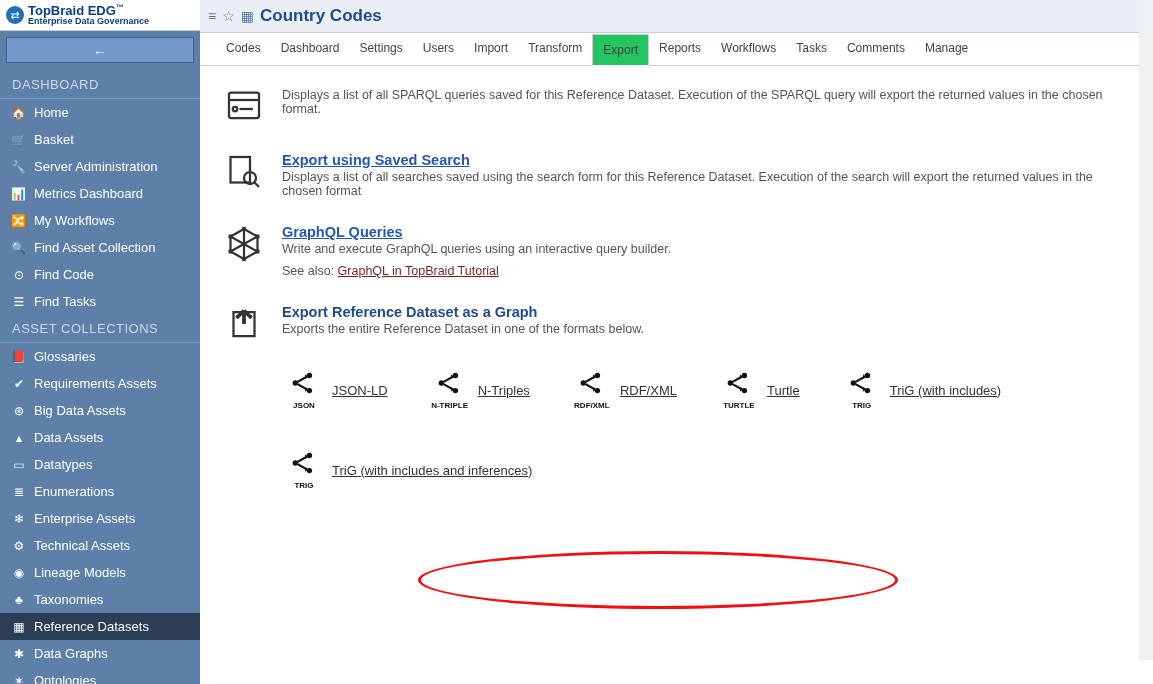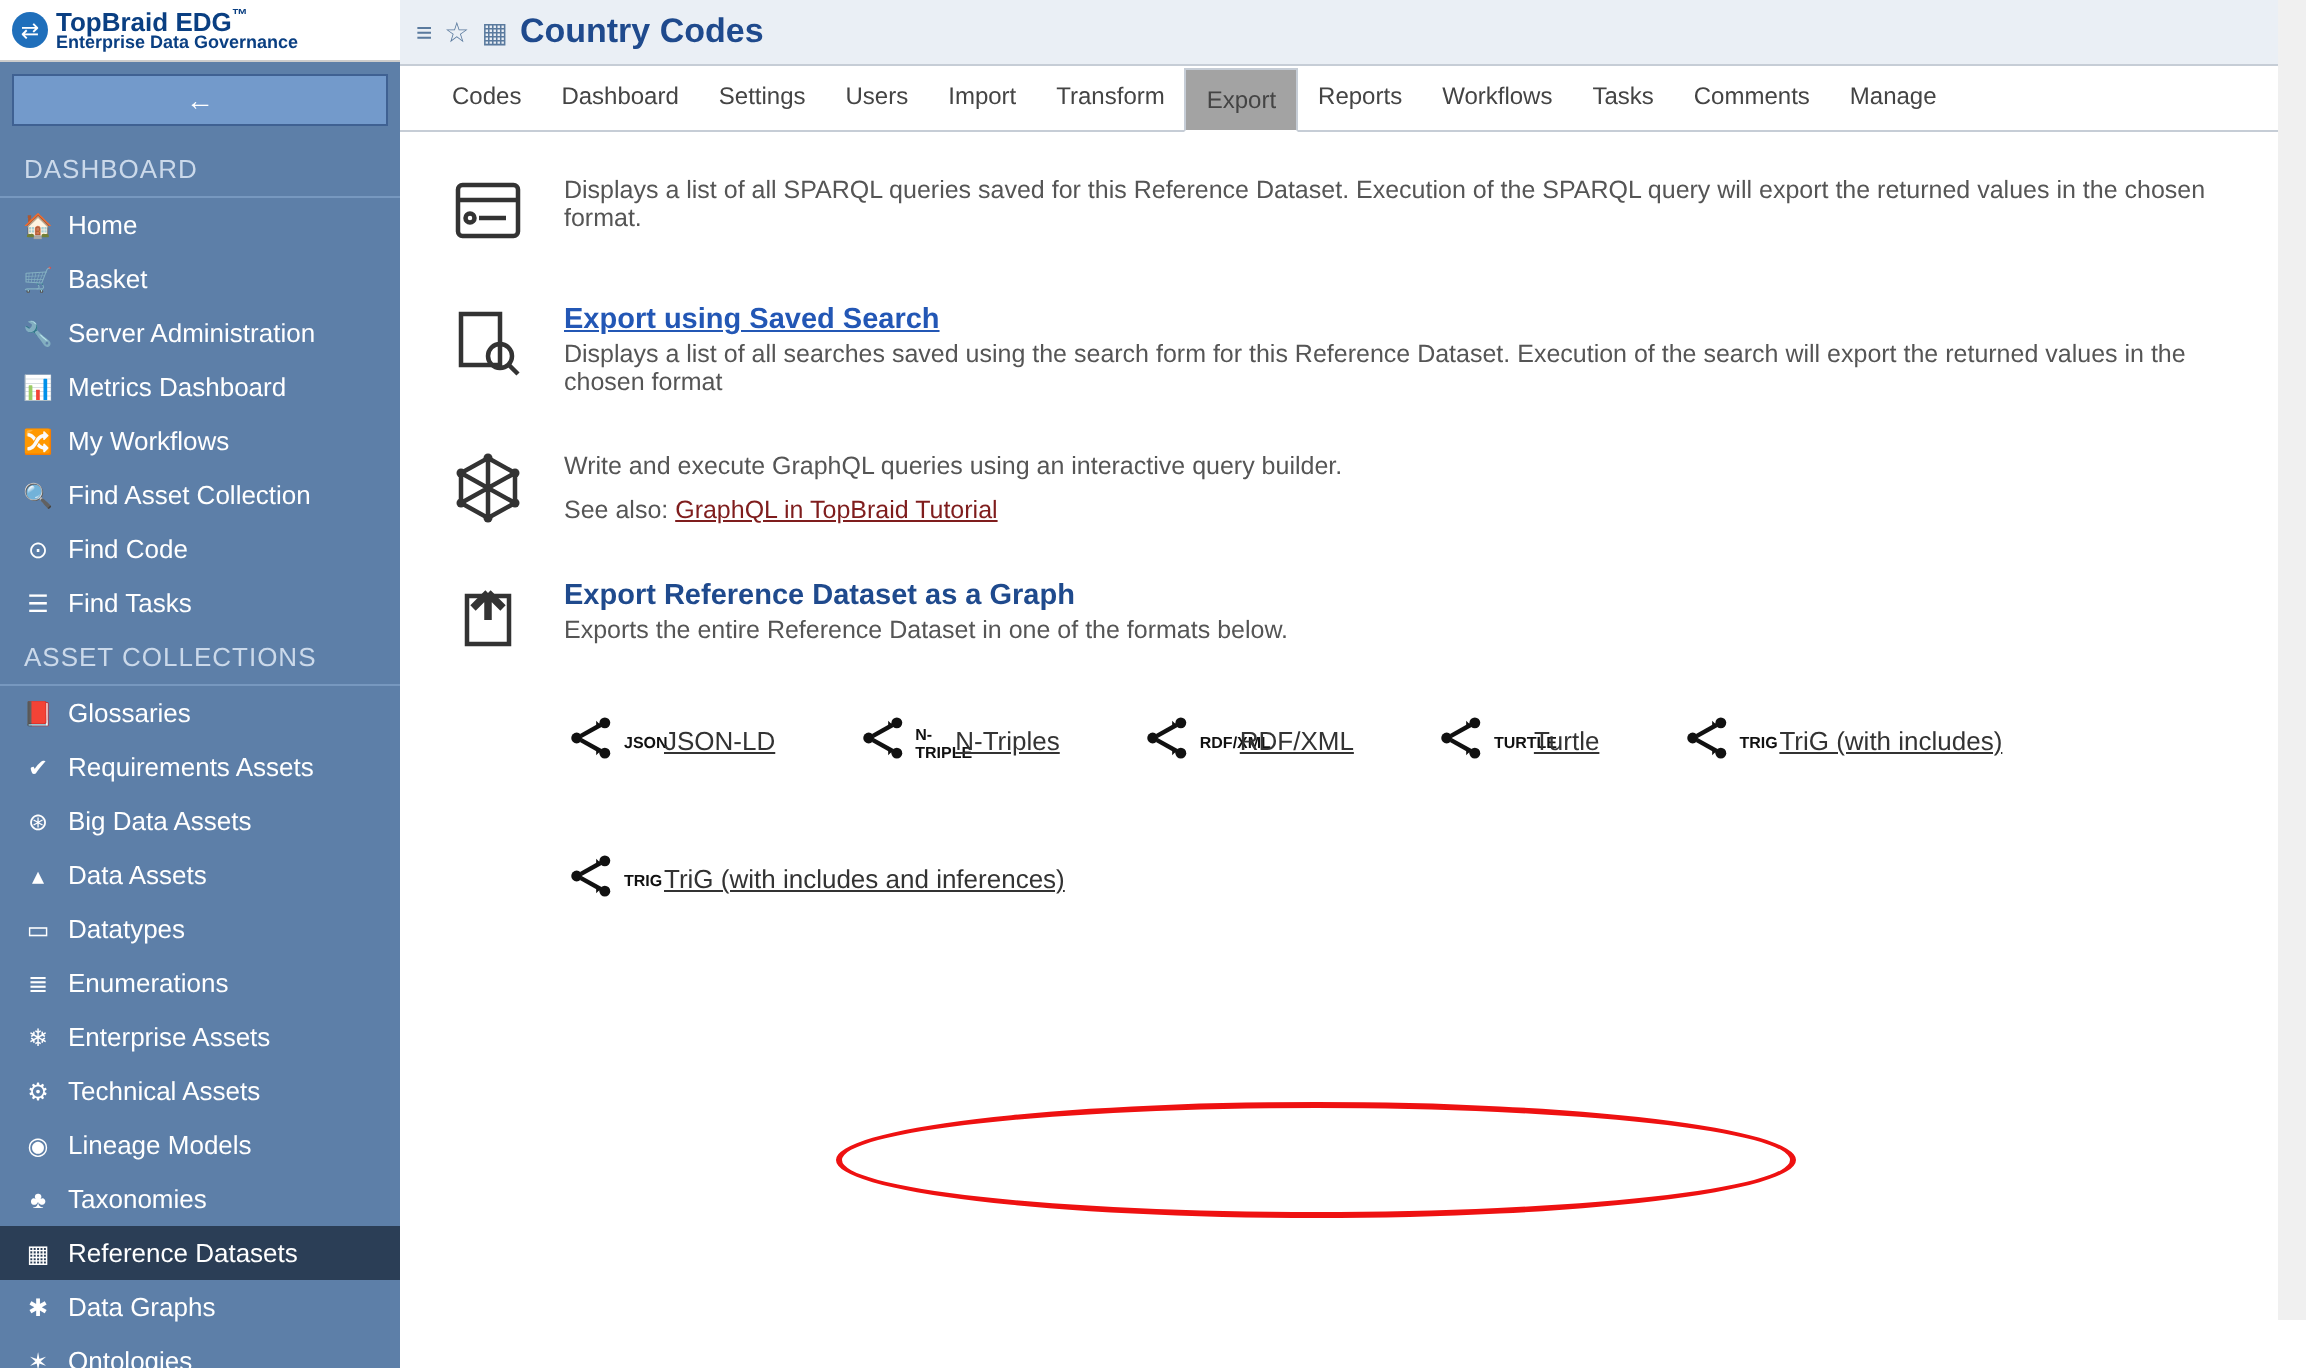--- a/index.html
+++ b/index.html
@@ -20,34 +20,34 @@
   .nav-item.active { background:#2b3e56; }
   .nav-icon { width:14px; display:inline-flex; justify-content:center; font-size:12px; }
 
   
   .main { flex:1; display:flex; flex-direction:column; overflow:hidden; }
   .header { background:#eaeff5; border-bottom:1px solid #c6cdd6; padding: 6px 8px; display:flex; align-items:center; gap:6px; }
   .header .hicon { color:#5a7a9e; font-size:14px; }
   .page-title { color:#1f4a8d; font-weight:bold; font-size:17px; }
   .tabs { border-bottom:1px solid #c6cdd6; padding-left:16px; display:flex; gap:0; font-size:12px; color:#444;}
   .tab { padding:8px 10px; cursor:pointer; }
-  .tab.active { border:1px solid #c6cdd6; border-bottom:1px solid #fff; position:relative; top:1px; background:#a3a3a3;}
+  .tab.active { border:1px solid #c6cdd6; border-bottom:1px solid #fff; position:relative; top:1px; background:#22c55e;}
   .content { flex:1; overflow-y:auto; padding: 20px 24px; position:relative;}
 
   .item { display:flex; gap:18px; margin-bottom:26px; align-items:flex-start;}
   .item-icon { width:40px; height:40px; flex-shrink:0; color:#444; display:flex; align-items:center; justify-content:center;}
   .item-icon svg { width:36px; height:36px; }
   .item-body .title { color:#2357b5; font-weight:bold; text-decoration:underline; font-size:14.5px; }
   .item-body .desc { color:#555; font-size:12.5px; margin-top:2px; }
   .item-body .seealso { color:#555; font-size:12.5px; margin-top:8px; }
   .item-body .seealso a { color:#7f1d1d; text-decoration:underline; }
 
   .formats { display:flex; gap:40px; margin-top:14px; margin-left:58px; flex-wrap:wrap;}
   .format { display:flex; gap:6px; align-items:center; cursor:pointer;}
-  .format .ficon { display:flex; flex-direction:row; align-items:center; width:44px;}
+  .format .ficon { display:flex; flex-direction:column; align-items:center; width:44px;}
   .format .ficon svg { width:30px; height:26px;}
   .format .ficon .sub { font-size:8px; font-weight:bold; margin-top:2px; color:#111;}
   .format .flabel { text-decoration:underline; color:#333; font-size:13px;}
 
   .highlight { position:absolute; border:3px solid #e11; border-radius:50%; width:480px; height:58px; left:218px; top:485px; pointer-events:none; }
   
   .scrollbar { position:absolute; right:0; top:0; width:14px; height:660px; background:#f0f0f0;}
 </style>
 </head>
 <body>
@@ -209,20 +209,21 @@
                 <circle cx="24" cy="4" r="3" fill="#333"></circle>
                 <circle cx="42" cy="14" r="3" fill="#333"></circle>
                 <circle cx="42" cy="34" r="3" fill="#333"></circle>
                 <circle cx="24" cy="44" r="3" fill="#333"></circle>
                 <circle cx="6" cy="34" r="3" fill="#333"></circle>
                 <circle cx="6" cy="14" r="3" fill="#333"></circle>
                 <path d="M6 14 L42 34 M42 14 L6 34 M24 4 L24 44" stroke="#333" stroke-width="3" fill="none"></path>
               </svg>
             </div>
             <div class="item-body">
+              <div class="title">GraphQL Queries</div>
               <div class="desc">Write and execute GraphQL queries using an interactive query builder.</div>
               <div class="seealso"><span>See also: </span><a href="#">GraphQL in TopBraid Tutorial</a></div>
             </div>
           </div>
           <div class="item">
             <div class="item-icon">
               <svg viewBox="0 0 48 48">
                 <path d="M10 8 h28 v32 h-28 z" stroke="#333" stroke-width="3" fill="none"></path>
                 <path d="M24 6 v18 M24 6 l10 10 M24 6 l-10 10" stroke="#333" stroke-width="5" fill="none"></path>
               </svg>

